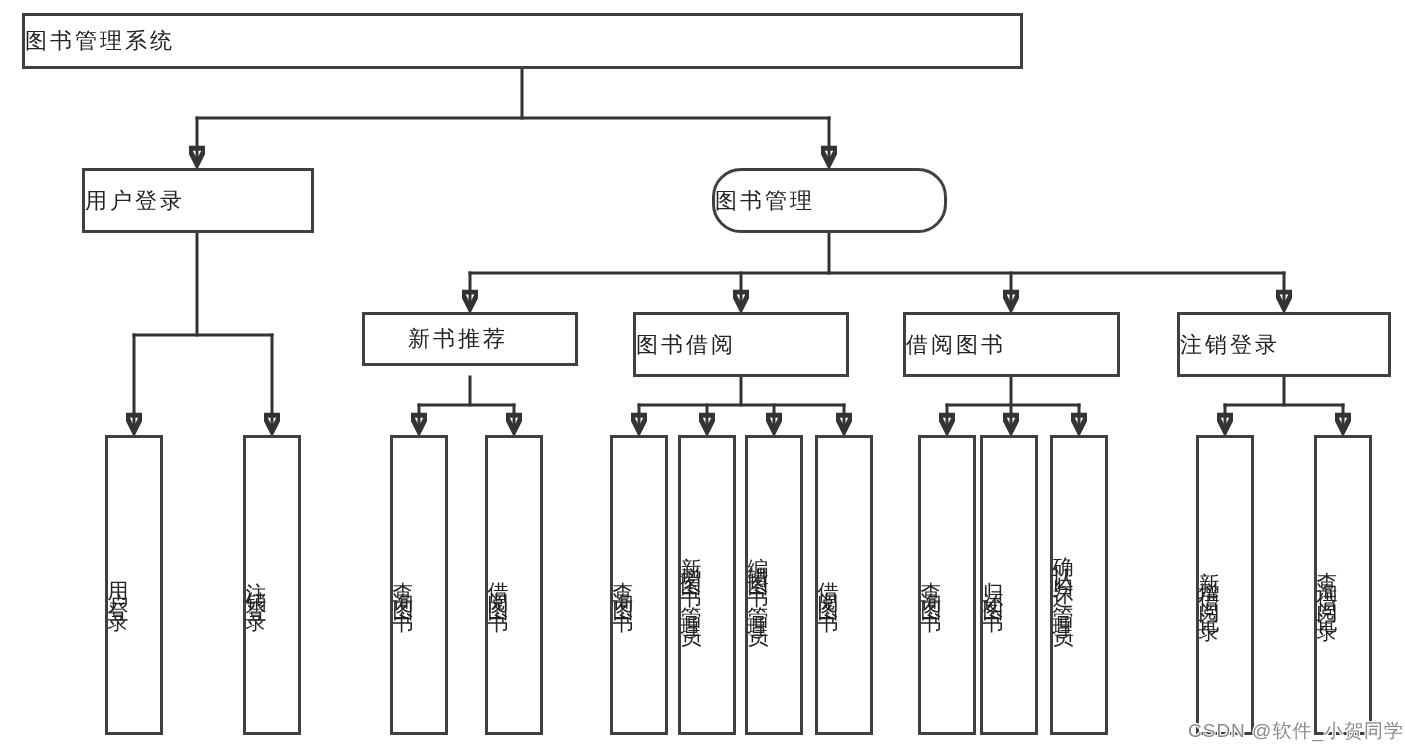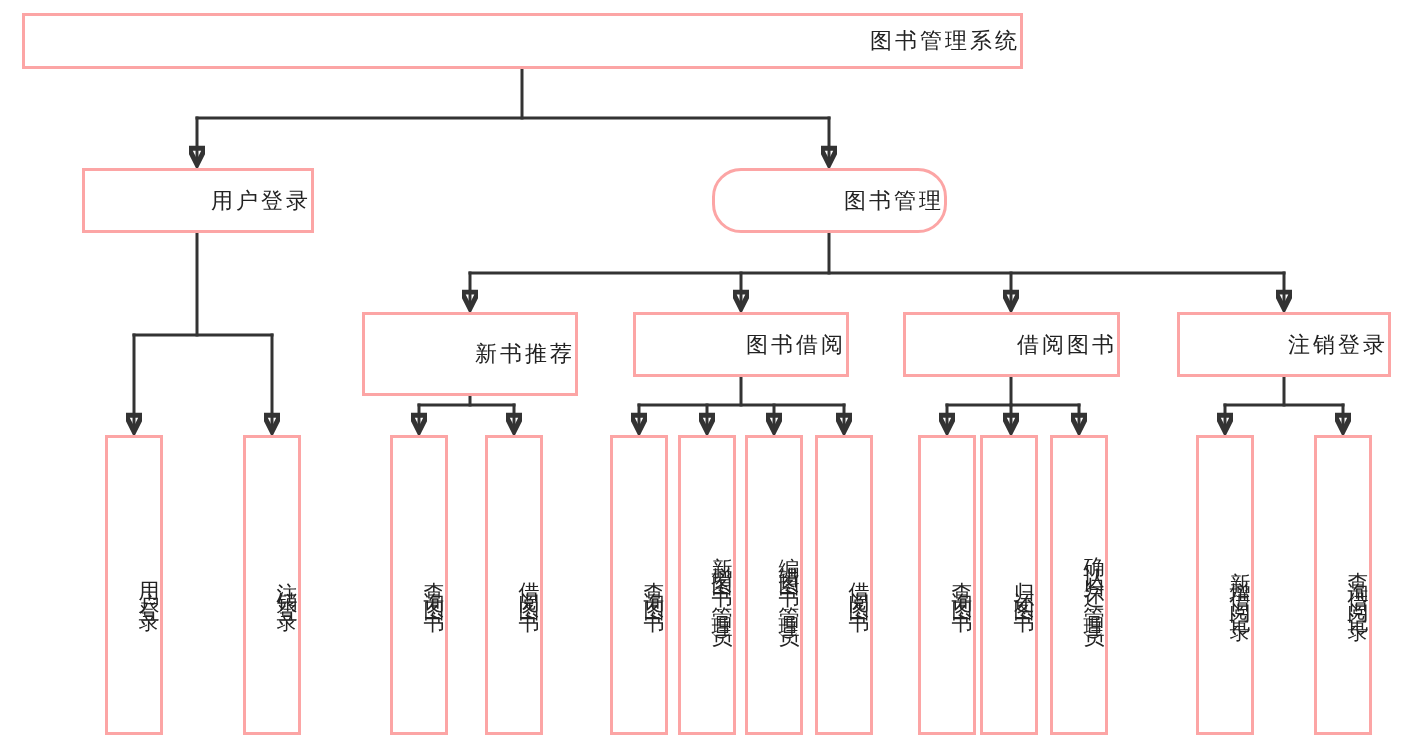--- a/index.html
+++ b/index.html
@@ -20,24 +20,24 @@
   .connectors path {
     stroke: #333333;
     stroke-width: 3;
     fill: none;
     stroke-linecap: square;
   }
   .node {
     position: absolute;
     box-sizing: border-box;
     background: #ffffff;
-    border: 3px solid #fca5a5;
+    border: 3px solid #404040;
     display: flex;
     align-items: center;
-    justify-content: flex-end;
+    justify-content: flex-start;
     color: #222222;
   }
   .node.h span {
     font-size: 22px;
     letter-spacing: 3px;
     white-space: nowrap;
   }
   .node.v span {
     writing-mode: vertical-rl;
     text-orientation: mixed;
@@ -129,21 +129,21 @@
     <span>图书管理系统</span>
   </div>
 
   <div class="node h" style="left:82px; top:168px; width:232px; height:65px;">
     <span>用户登录</span>
   </div>
   <div class="node h" style="left:712px; top:168px; width:235px; height:65px;border-radius:29px;">
     <span>图书管理</span>
   </div>
 
-  <div class="node h" style="left:362px; top:312px; width:216px; height:84px;">
+  <div class="node h" style="left:362px; top:312px; width:216px; height:54px;padding-left:43px;">
     <span>新书推荐</span>
   </div>
   <div class="node h" style="left:633px; top:312px; width:216px; height:65px;">
     <span>图书借阅</span>
   </div>
   <div class="node h" style="left:903px; top:312px; width:217px; height:65px;">
     <span>借阅图书</span>
   </div>
   <div class="node h" style="left:1177px; top:312px; width:214px; height:65px;">
     <span>注销登录</span>
@@ -186,14 +186,15 @@
     <span>确认归还（管理员）</span>
   </div>
 
   <div class="node v" style="left:1196px; top:435px; width:58px; height:300px;">
     <span>新增借阅记录</span>
   </div>
   <div class="node v" style="left:1314px; top:435px; width:58px; height:300px;">
     <span>查询借阅记录</span>
   </div>
 
+  <div class="watermark">CSDN @软件_小贺同学</div>
 
 </div>
 
 </body></html>

